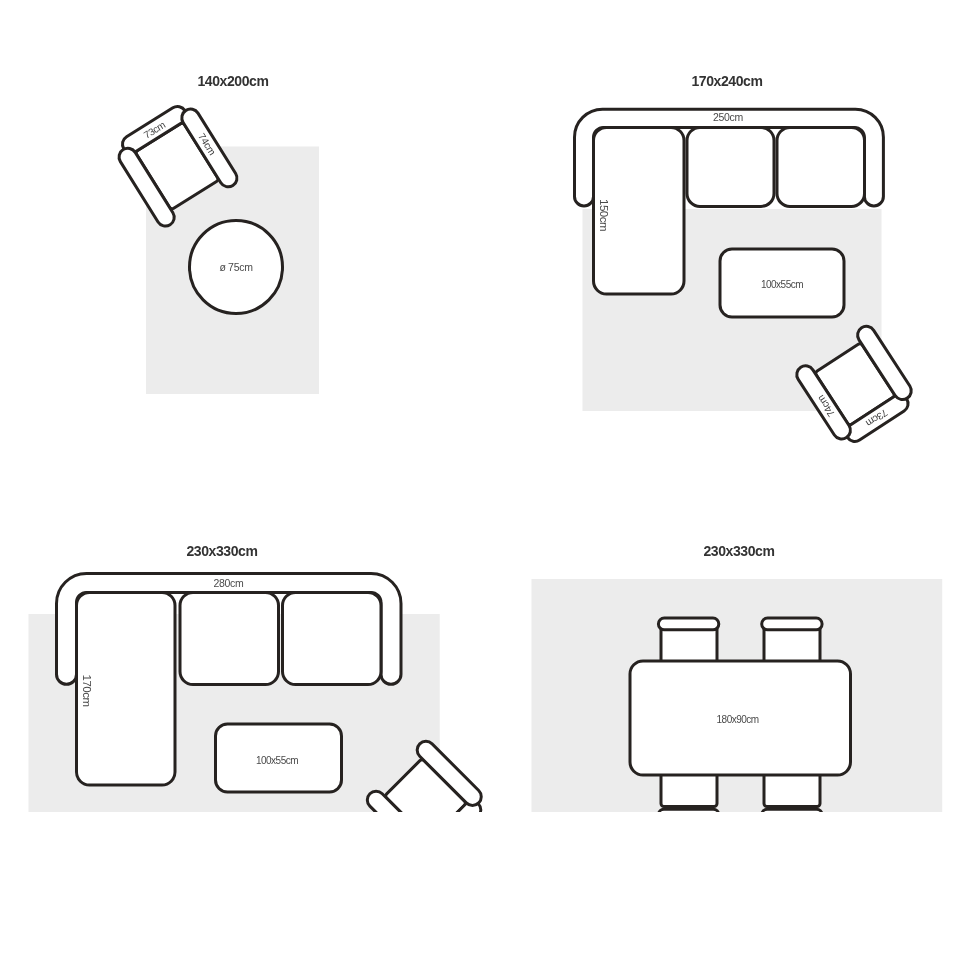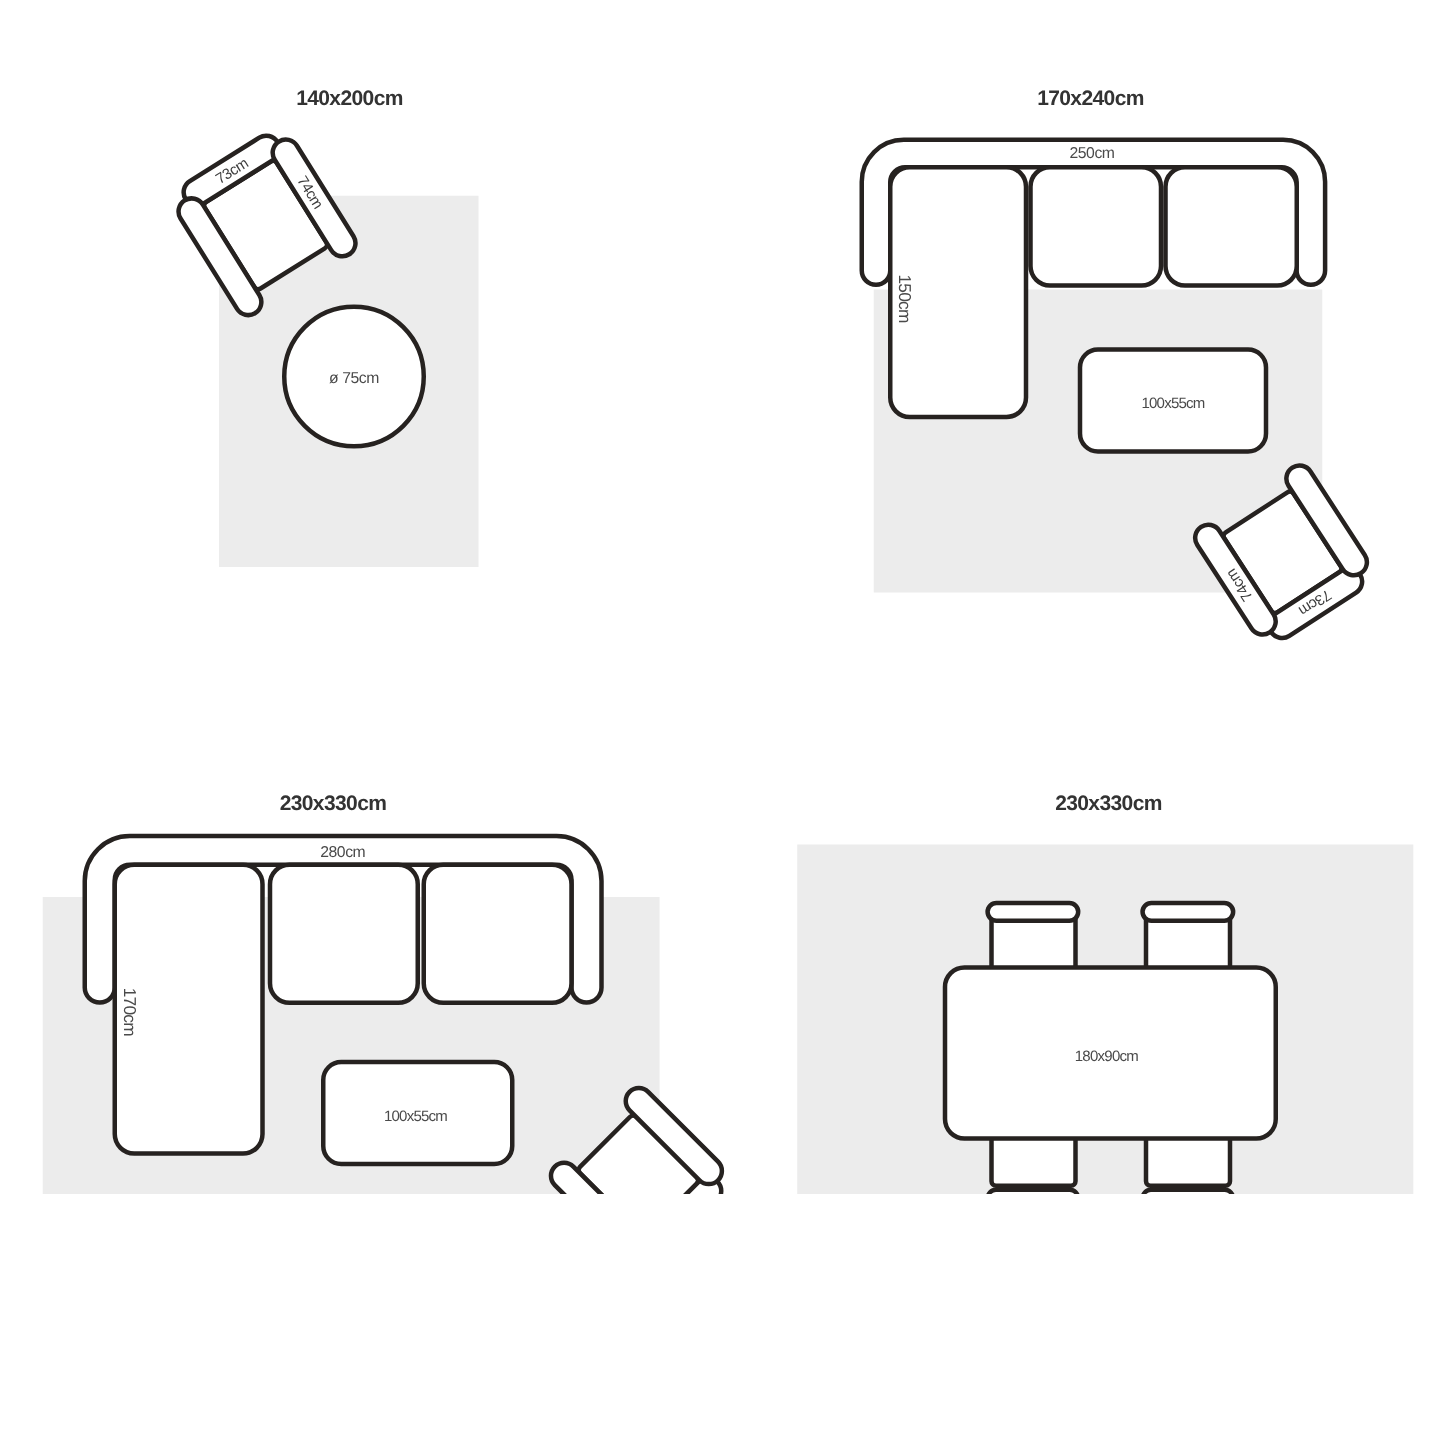--- a/index.html
+++ b/index.html
@@ -1,16 +1,16 @@
 <!DOCTYPE html>
 <html><head>
 <meta charset="utf-8">
 <style>
   html,body{margin:0;padding:0;background:#ffffff;}
-  .page{position:relative;width:970px;height:796px;background:#fff;overflow:hidden;transform:translateZ(0);}
+  .page{position:relative;width:970px;height:796px;background:#fff;overflow:hidden;transform:translateZ(0);margin-top:16px;}
   svg{display:block;}
   text{font-family:"Liberation Sans",sans-serif;}
   .title{font-size:14px;font-weight:bold;fill:#333333;letter-spacing:-0.4px;}
   .lbl{font-size:10.5px;fill:#4a4a4a;letter-spacing:-0.3px;}
   .lbl9{font-size:10px;fill:#4a4a4a;letter-spacing:-0.5px;}
   .vlbl{font-size:11.5px;fill:#4a4a4a;letter-spacing:-0.5px;}
   .clbl{font-size:10px;fill:#3d3d3d;letter-spacing:-0.3px;}
 </style>
 </head>
 <body>

